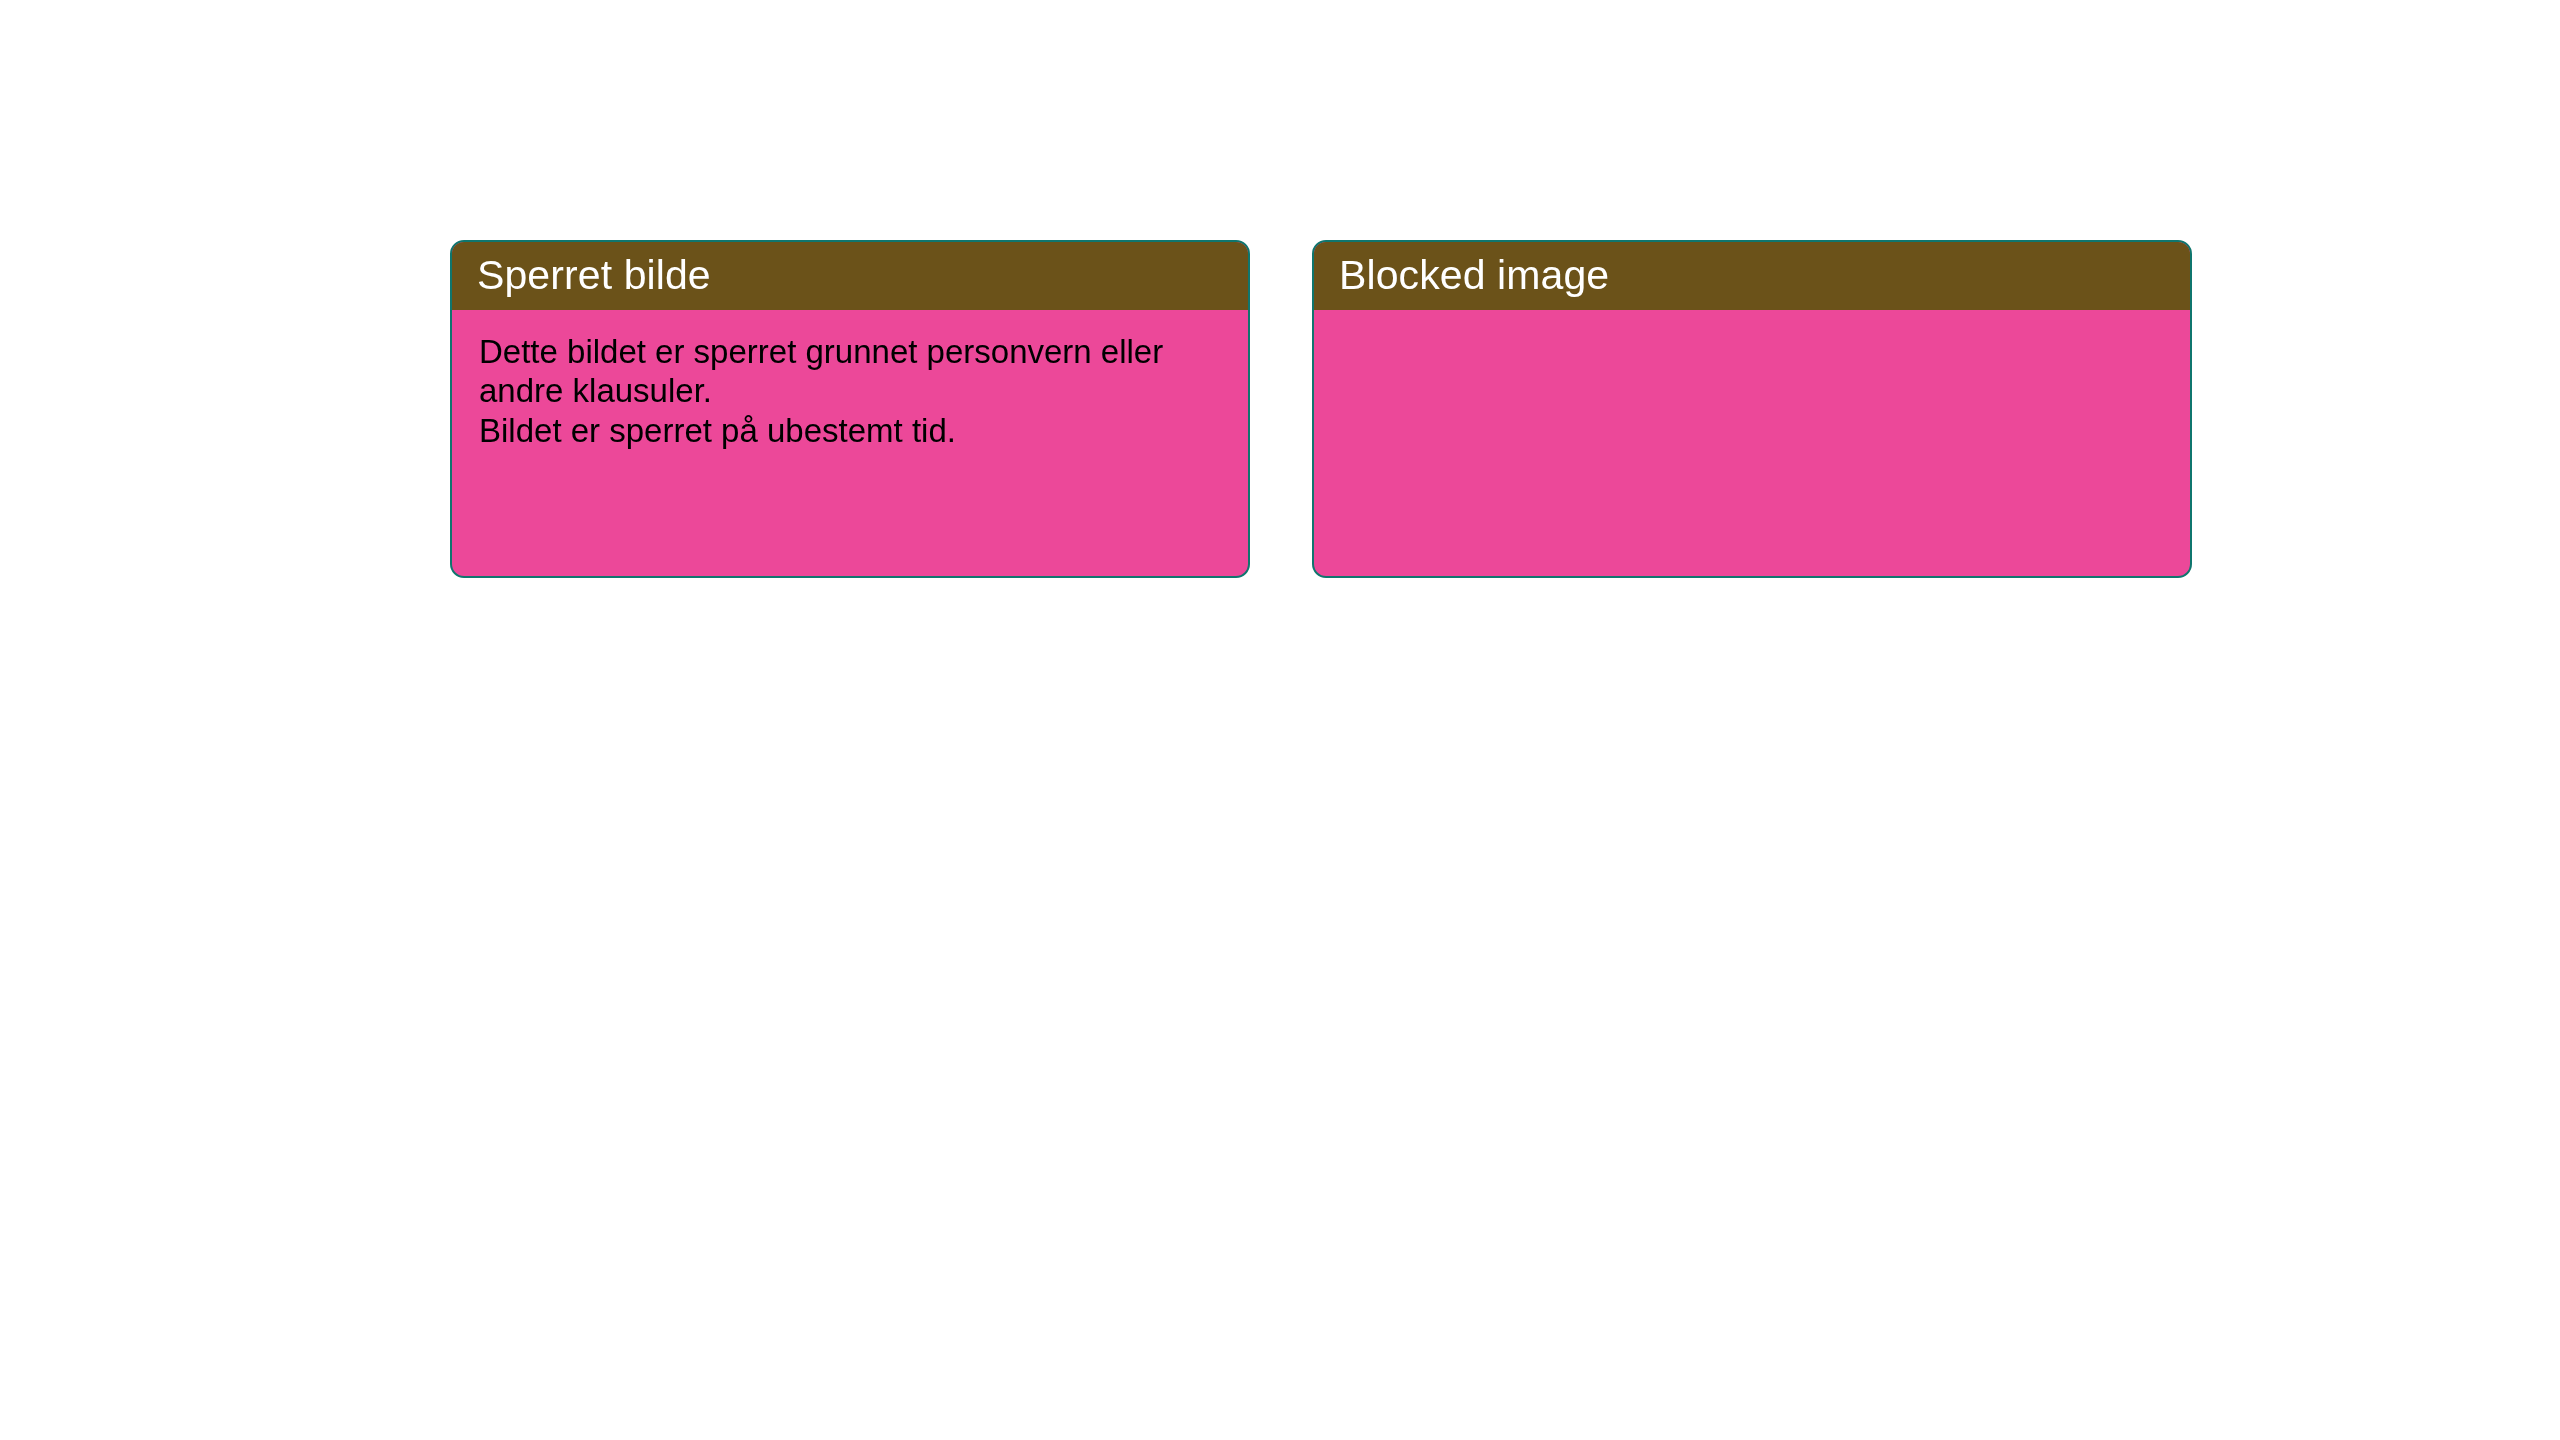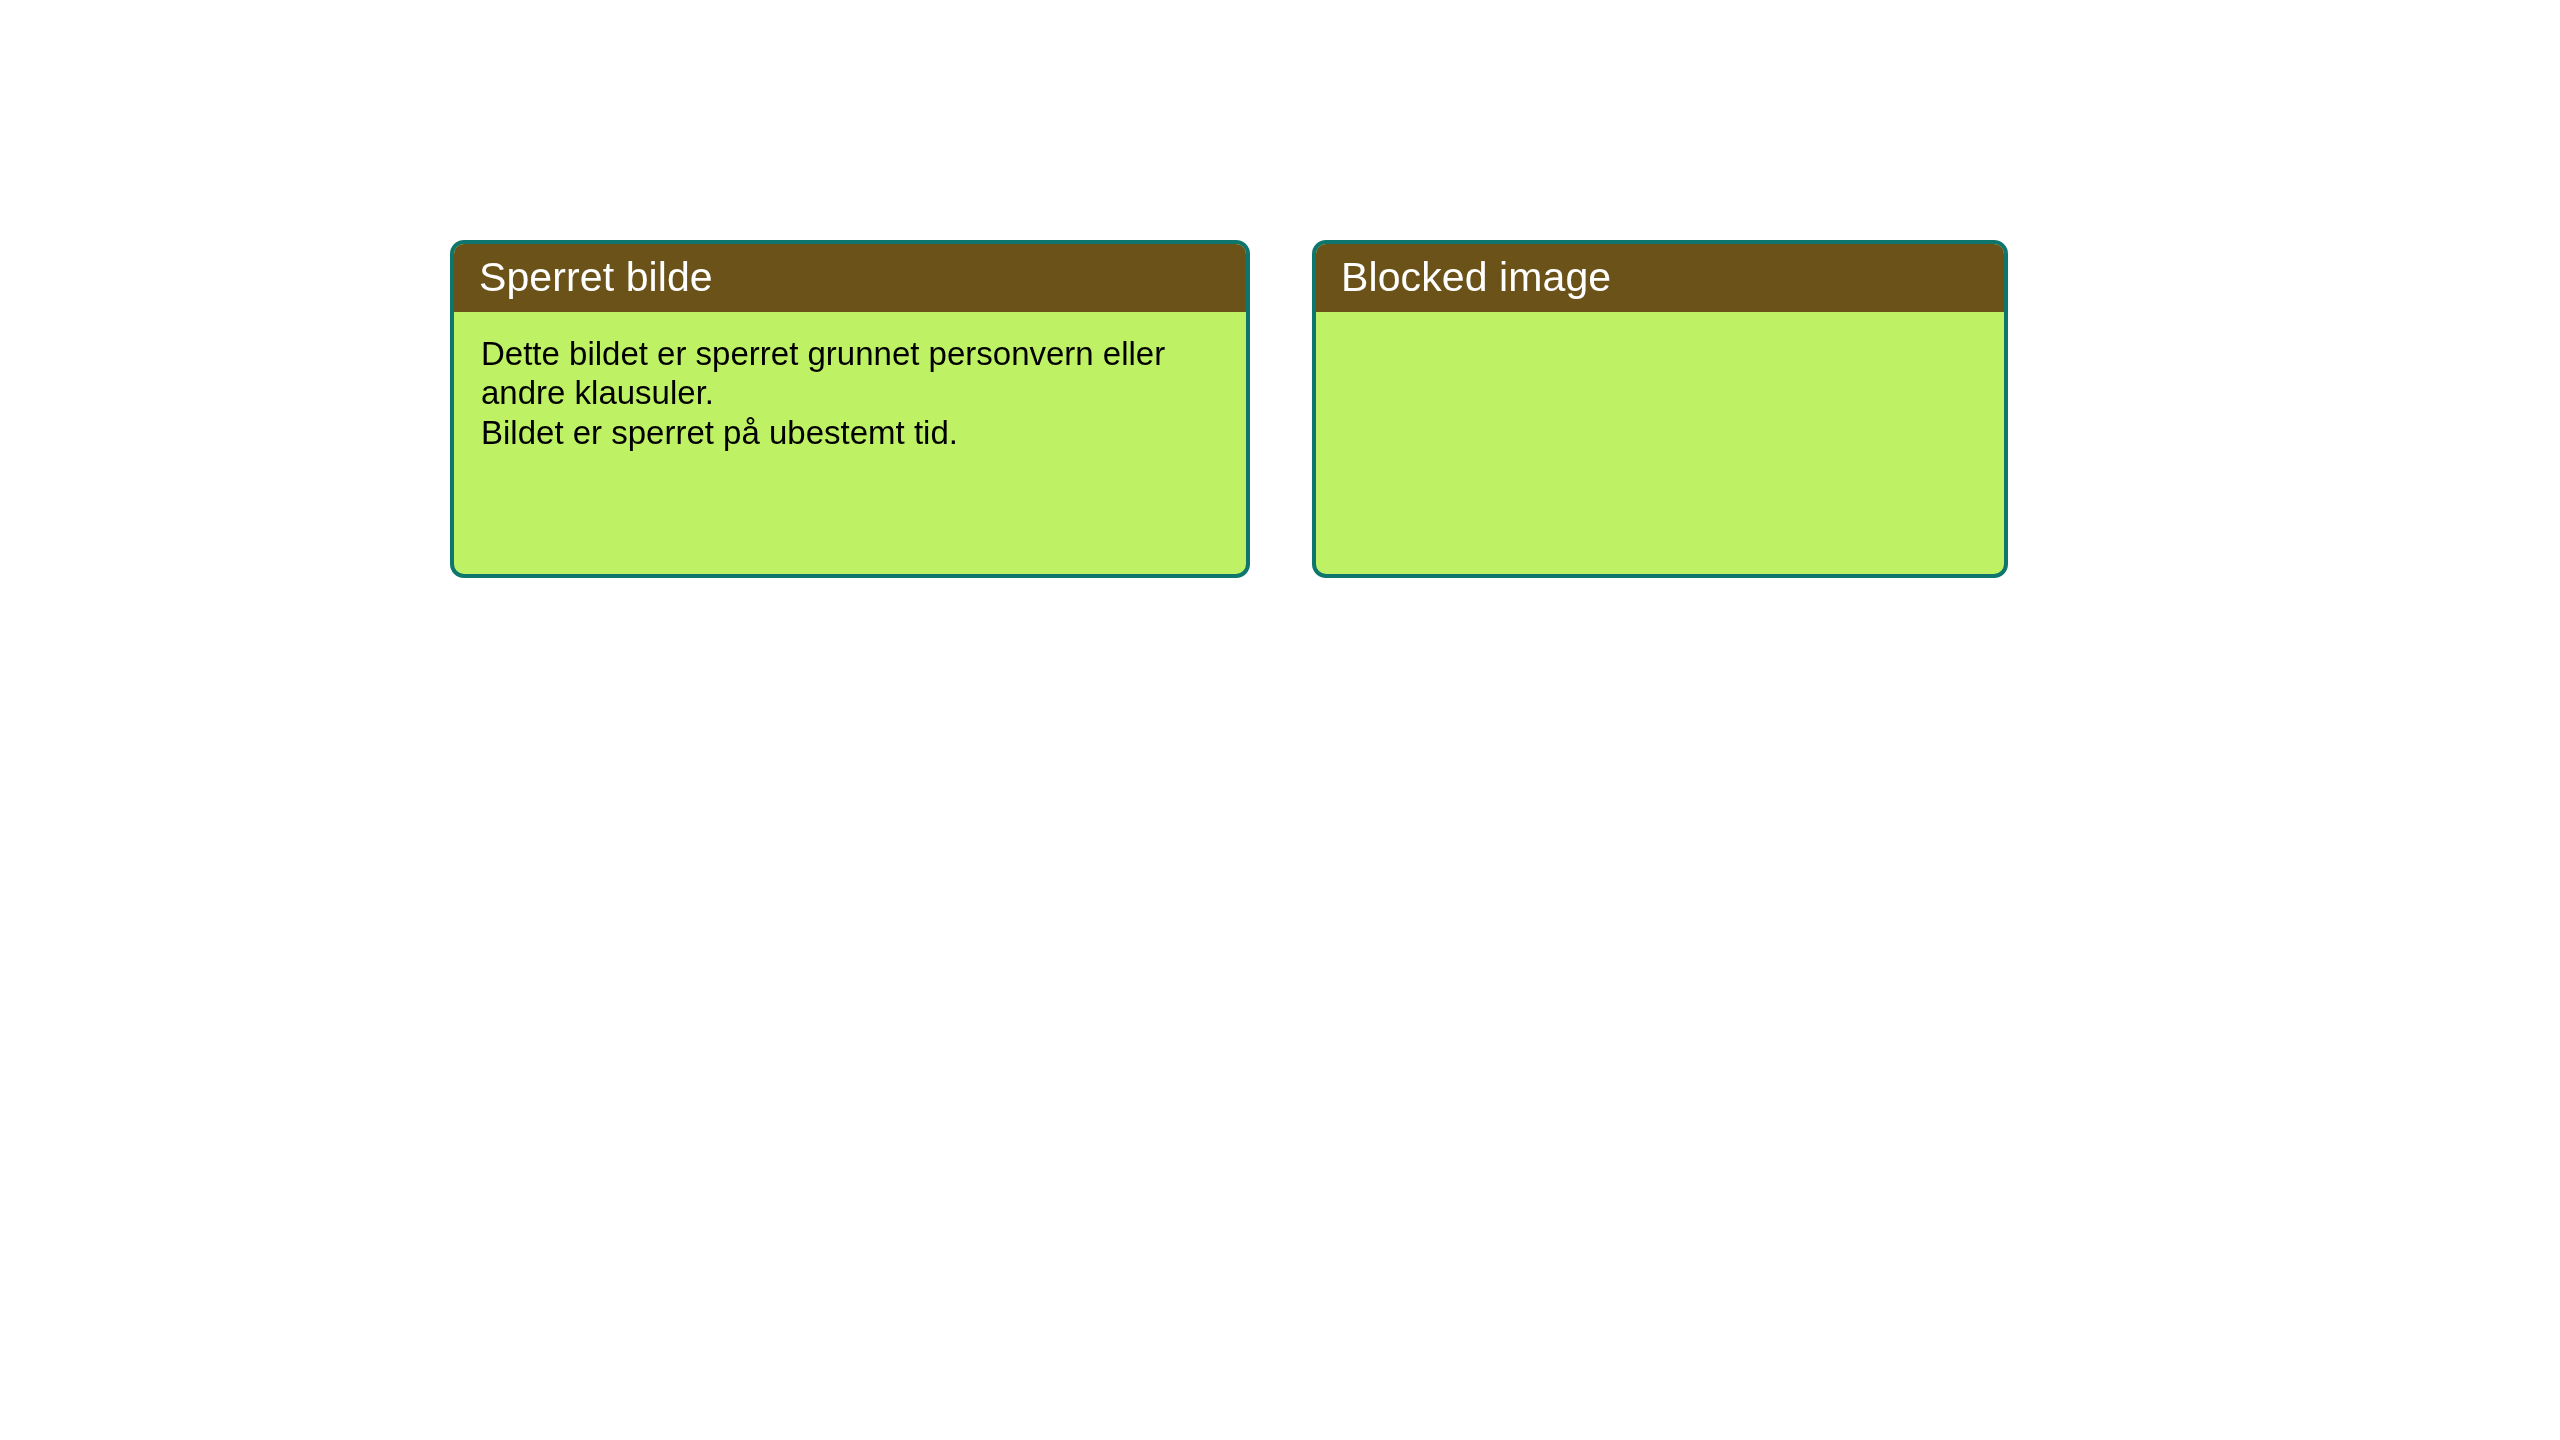--- a/index.html
+++ b/index.html
@@ -20,36 +20,36 @@
     position: absolute;
     left: 450px;
     top: 240px;
     display: flex;
     flex-direction: row;
     align-items: flex-start;
     gap: 62px;
   }
 
   .notice-panel {
-    background: #bef264;
-    border: 4px solid #0f766e;
+    background: #ec4899;
+    border: 2px solid #0f766e;
     border-radius: 14px;
     box-sizing: border-box;
     overflow: hidden;
     display: flex;
     flex-direction: column;
   }
 
   .notice-panel.panel-no {
     width: 800px;
     height: 338px;
   }
 
   .notice-panel.panel-en {
-    width: 696px;
+    width: 880px;
     height: 338px;
   }
 
   .panel-header {
     background: #6b5219;
     color: #ffffff;
     font-size: 41px;
     line-height: 1;
     padding: 13px 0 14px 25px;
     letter-spacing: 0.1px;

